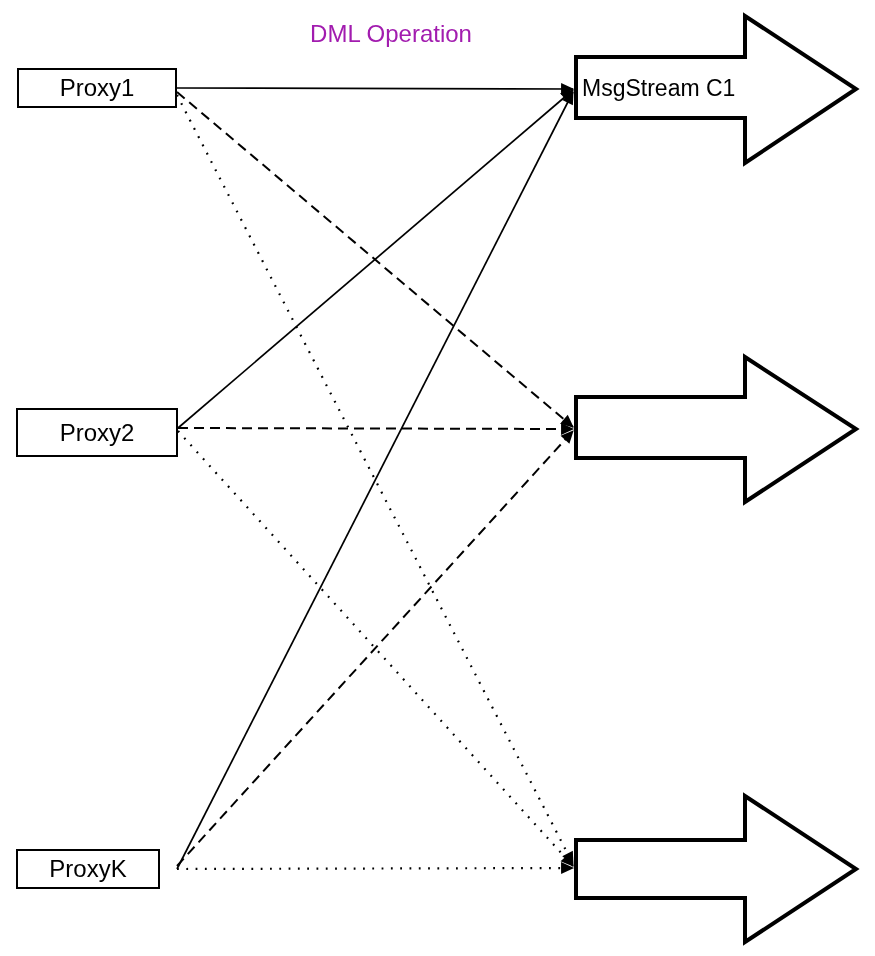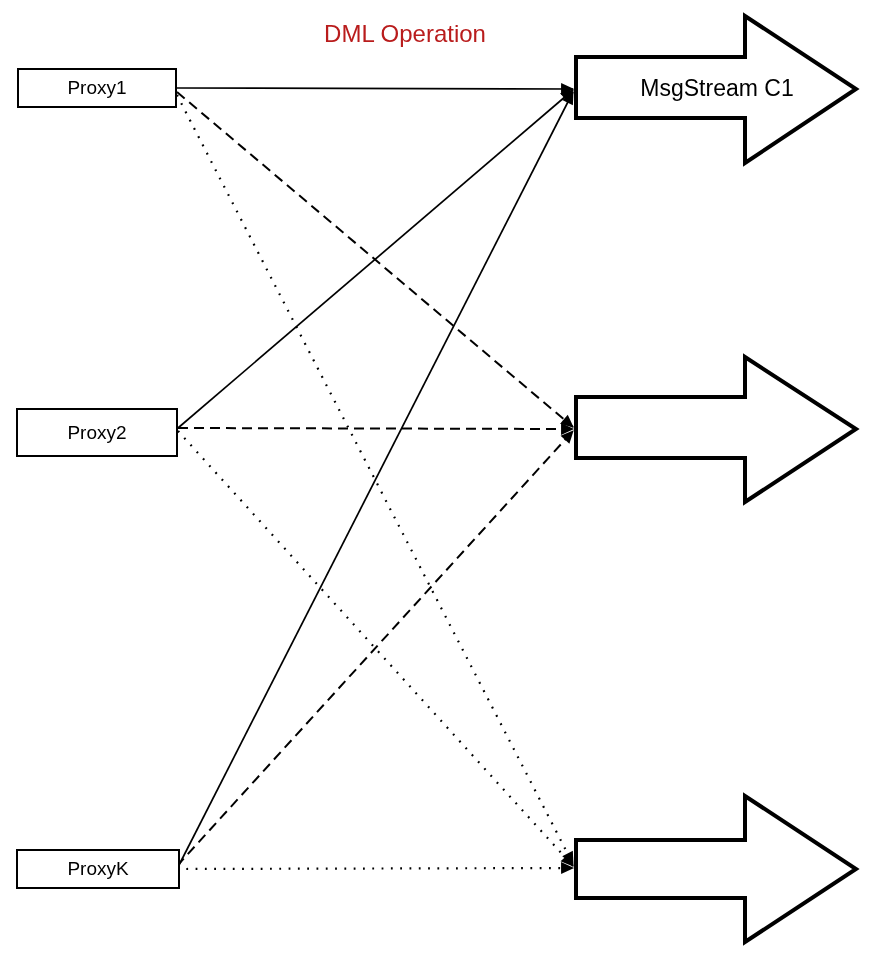--- a/index.html
+++ b/index.html
@@ -25,45 +25,44 @@
   .edge-dotted { stroke: #000; stroke-width: 2.2; fill: none; stroke-dasharray: 1.8 7.5; }
   .big-arrow   { fill: #ffffff; stroke: #000000; stroke-width: 4; stroke-linejoin: miter; }
   .proxy-box {
     position: absolute;
     box-sizing: border-box;
     background: #ffffff;
     border: 2px solid #000000;
     display: flex;
     align-items: center;
     justify-content: center;
-    font-size: 19px;
+    font-size: 24px;
     color: #000000;
     white-space: nowrap;
     text-align: center;
   }
   .stream-label {
     position: absolute;
     left: 582px;
     width: 270px;
     height: 28px;
     line-height: 28px;
-    text-align: center;
     font-size: 23px;
     color: #000000;
     white-space: nowrap;
   }
   .top-label {
     position: absolute;
-    left: 405px;
+    left: 391px;
     top: 21px;
     transform: translateX(-50%);
     text-align: center;
     font-size: 24px;
     line-height: 26px;
-    color: #b91c1c;
+    color: #a21caf;
     white-space: nowrap;
   }
 </style>
 </head>
 <body>
 
 <div id="canvas">
 
   <svg id="diagram-svg" viewBox="0 0 875 956" xmlns="http://www.w3.org/2000/svg">
     <defs>
@@ -92,19 +91,19 @@
   <div class="top-label">
     <div>DML Operation</div>
   </div>
 
   <div class="proxy-box" style="left:17px; top:68px; width:160px; height:40px;">
     <span>Proxy1</span>
   </div>
   <div class="proxy-box" style="left:16px; top:408px; width:162px; height:49px;">
     <span>Proxy2</span>
   </div>
-  <div class="proxy-box" style="left:16px; top:849px; width:164px; height:40px;">
+  <div class="proxy-box" style="left:16px; top:849px; width:144px; height:40px;">
     <span>ProxyK</span>
   </div>
 
   <div class="stream-label" style="top:74px;">MsgStream C1</div>
 
 </div>
 
 </body></html>

